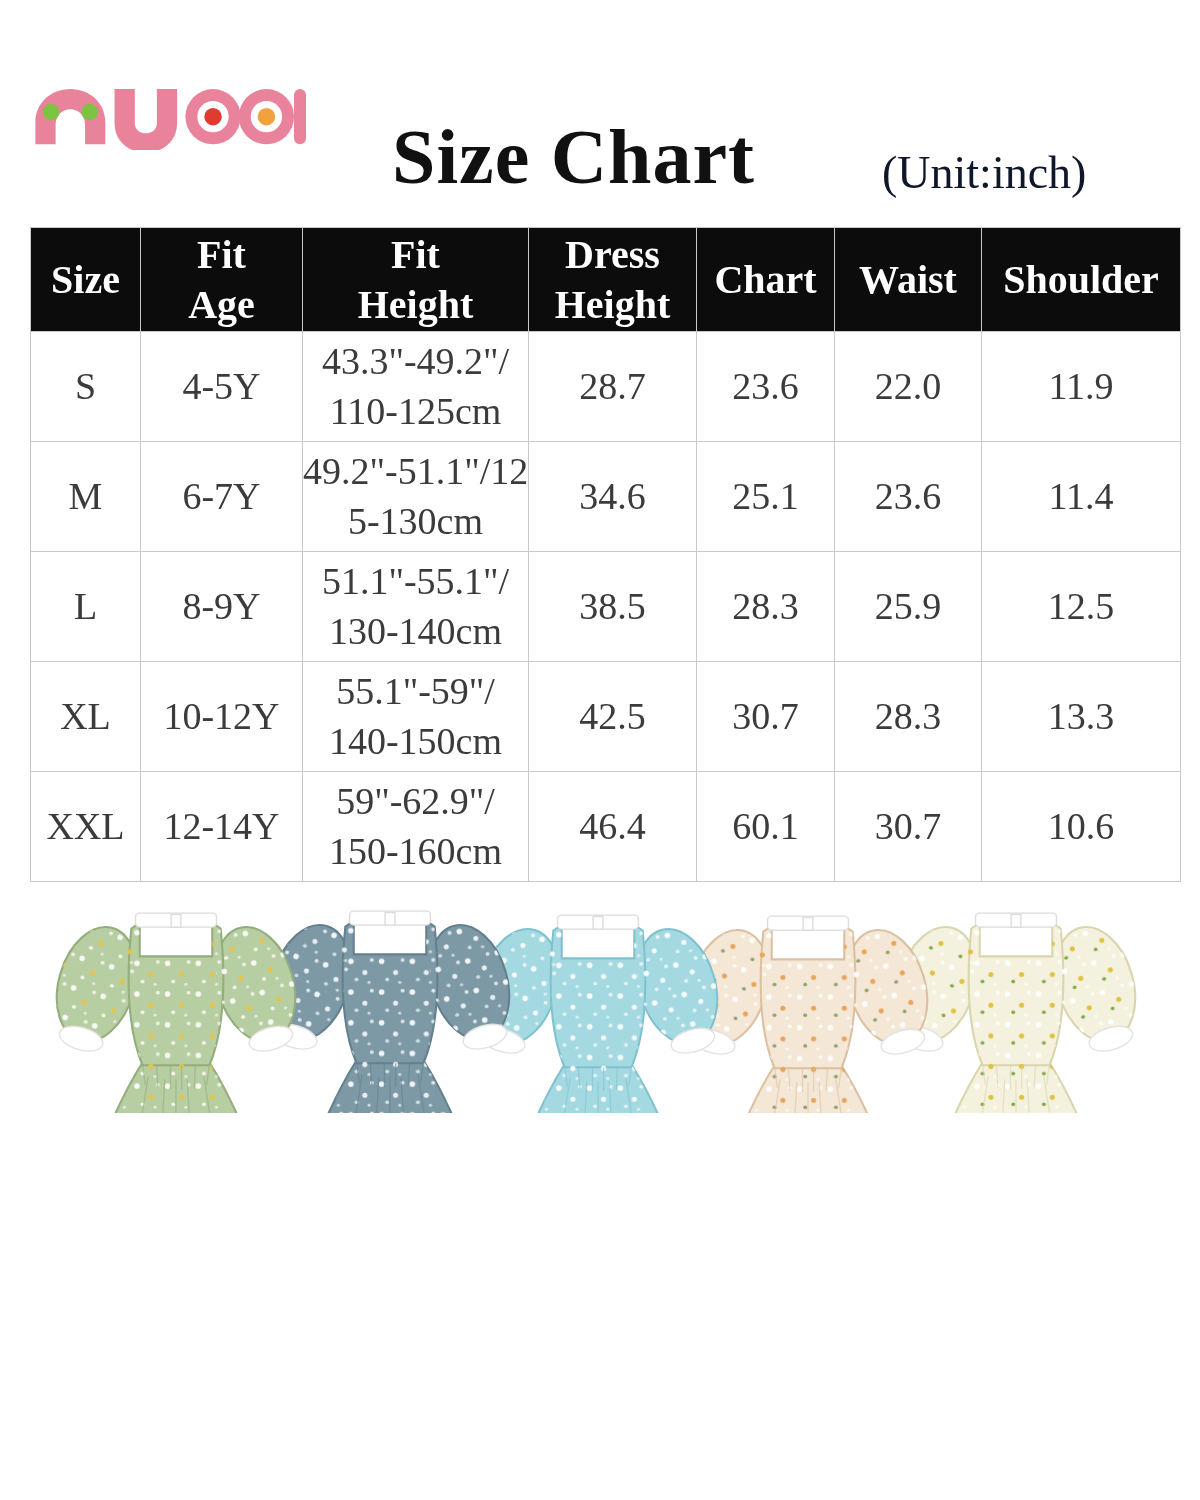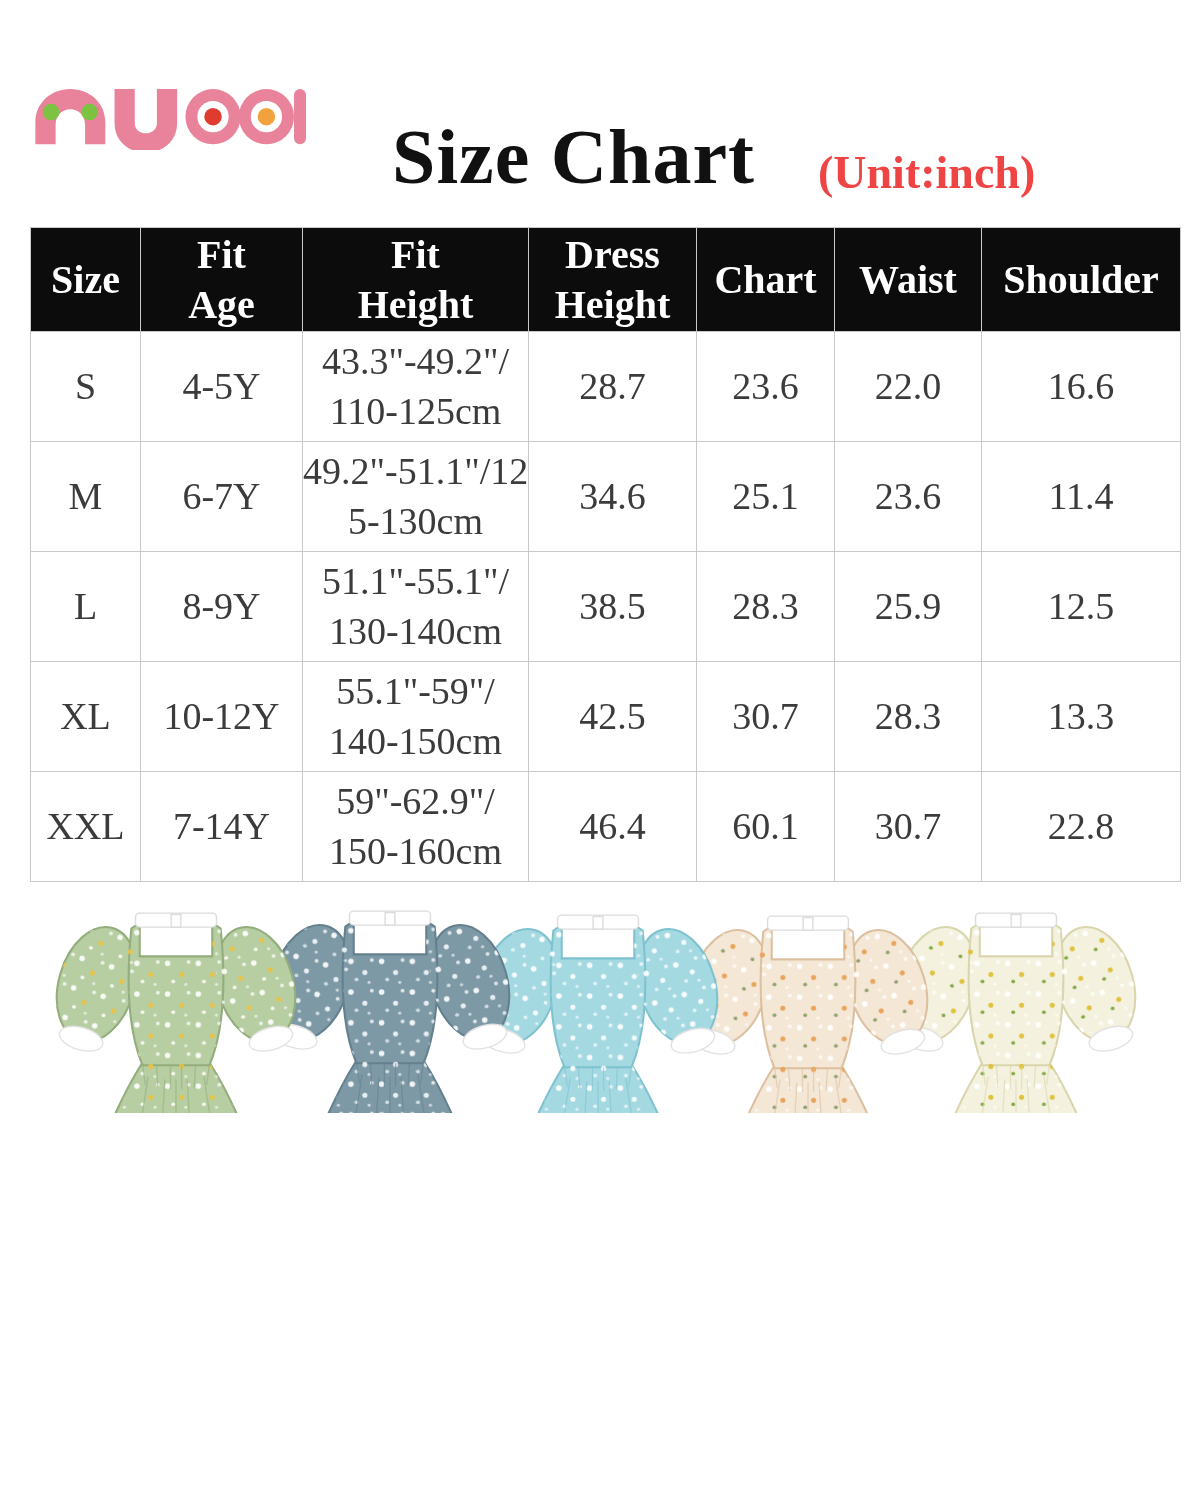--- a/index.html
+++ b/index.html
@@ -10,22 +10,22 @@
   }
   
   .logo { position:absolute; left:28px; top:76px; width:278px; height:74px; }
   .logo svg { width:100%; height:100%; }
   .title {
     position:absolute; left:392px; top:112px;
     font-size:78px; font-weight:700; color:#111; letter-spacing:1px;
     white-space:nowrap;
   }
   .unit {
-    position:absolute; left:818px; top:146px;
-    font-size:46px; font-weight:700; color:#ef4444; white-space:nowrap;
+    position:absolute; left:882px; top:146px;
+    font-size:46px; font-weight:400; color:#0f172a; white-space:nowrap;
   }
   
   .size-table {
     position:absolute; left:30px; top:227px; width:1150px;
     border-collapse:collapse; table-layout:fixed;
   }
   .size-table th, .size-table td {
     border:1px solid var(--grid,#c9c9c9);
     text-align:center; vertical-align:middle;
     white-space:pre-line;
@@ -95,21 +95,21 @@
       </thead>
     <tbody>
         <tr>
           <td>S</td>
           <td>4-5Y</td>
           <td>43.3"-49.2"/
 110-125cm</td>
           <td>28.7</td>
           <td>23.6</td>
           <td>22.0</td>
-          <td>16.6</td>
+          <td>11.9</td>
         </tr>
         <tr>
           <td>M</td>
           <td>6-7Y</td>
           <td>49.2"-51.1"/12
 5-130cm</td>
           <td>34.6</td>
           <td>25.1</td>
           <td>23.6</td>
           <td>11.4</td>
@@ -129,27 +129,27 @@
           <td>10-12Y</td>
           <td>55.1"-59"/
 140-150cm</td>
           <td>42.5</td>
           <td>30.7</td>
           <td>28.3</td>
           <td>13.3</td>
         </tr>
         <tr>
           <td>XXL</td>
-          <td>7-14Y</td>
+          <td>12-14Y</td>
           <td>59"-62.9"/
 150-160cm</td>
           <td>46.4</td>
           <td>60.1</td>
           <td>30.7</td>
-          <td>22.8</td>
+          <td>10.6</td>
         </tr>
       </tbody>
   </table>
 
   <div class="dresses">
       <div class="dress" style="left: 8px; top: 7px; z-index: 20;"><svg viewBox="0 0 240 430" aria-hidden="true">
     <defs>
       <pattern id="pat0" width="22" height="22" patternUnits="userSpaceOnUse">
         <circle cx="4" cy="5" r="2" fill="#ffffff" opacity="0.9"></circle>
         <circle cx="14" cy="13" r="1.8" fill="#e6c44a"></circle>

